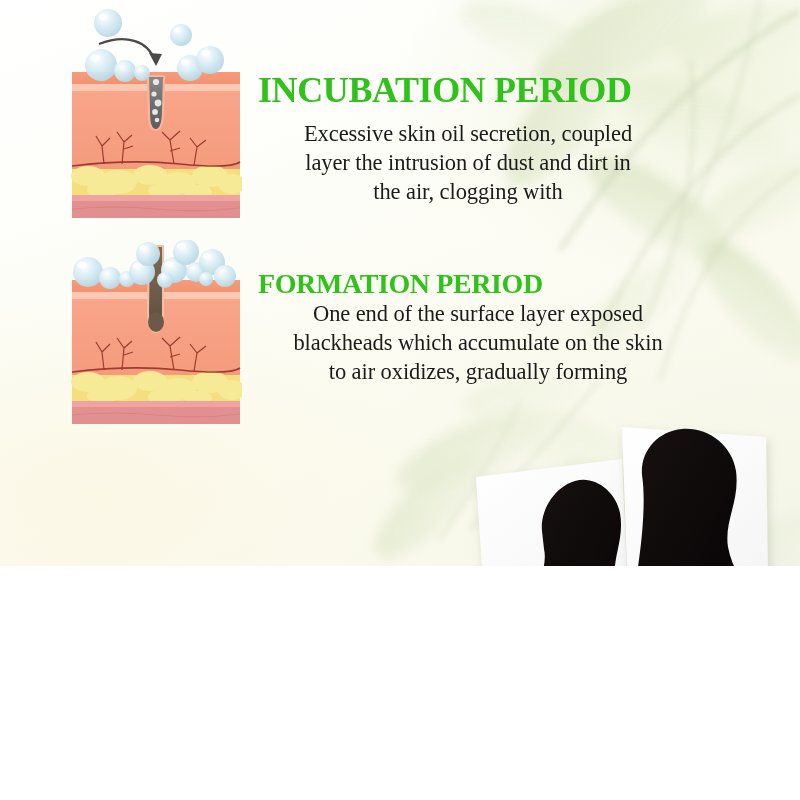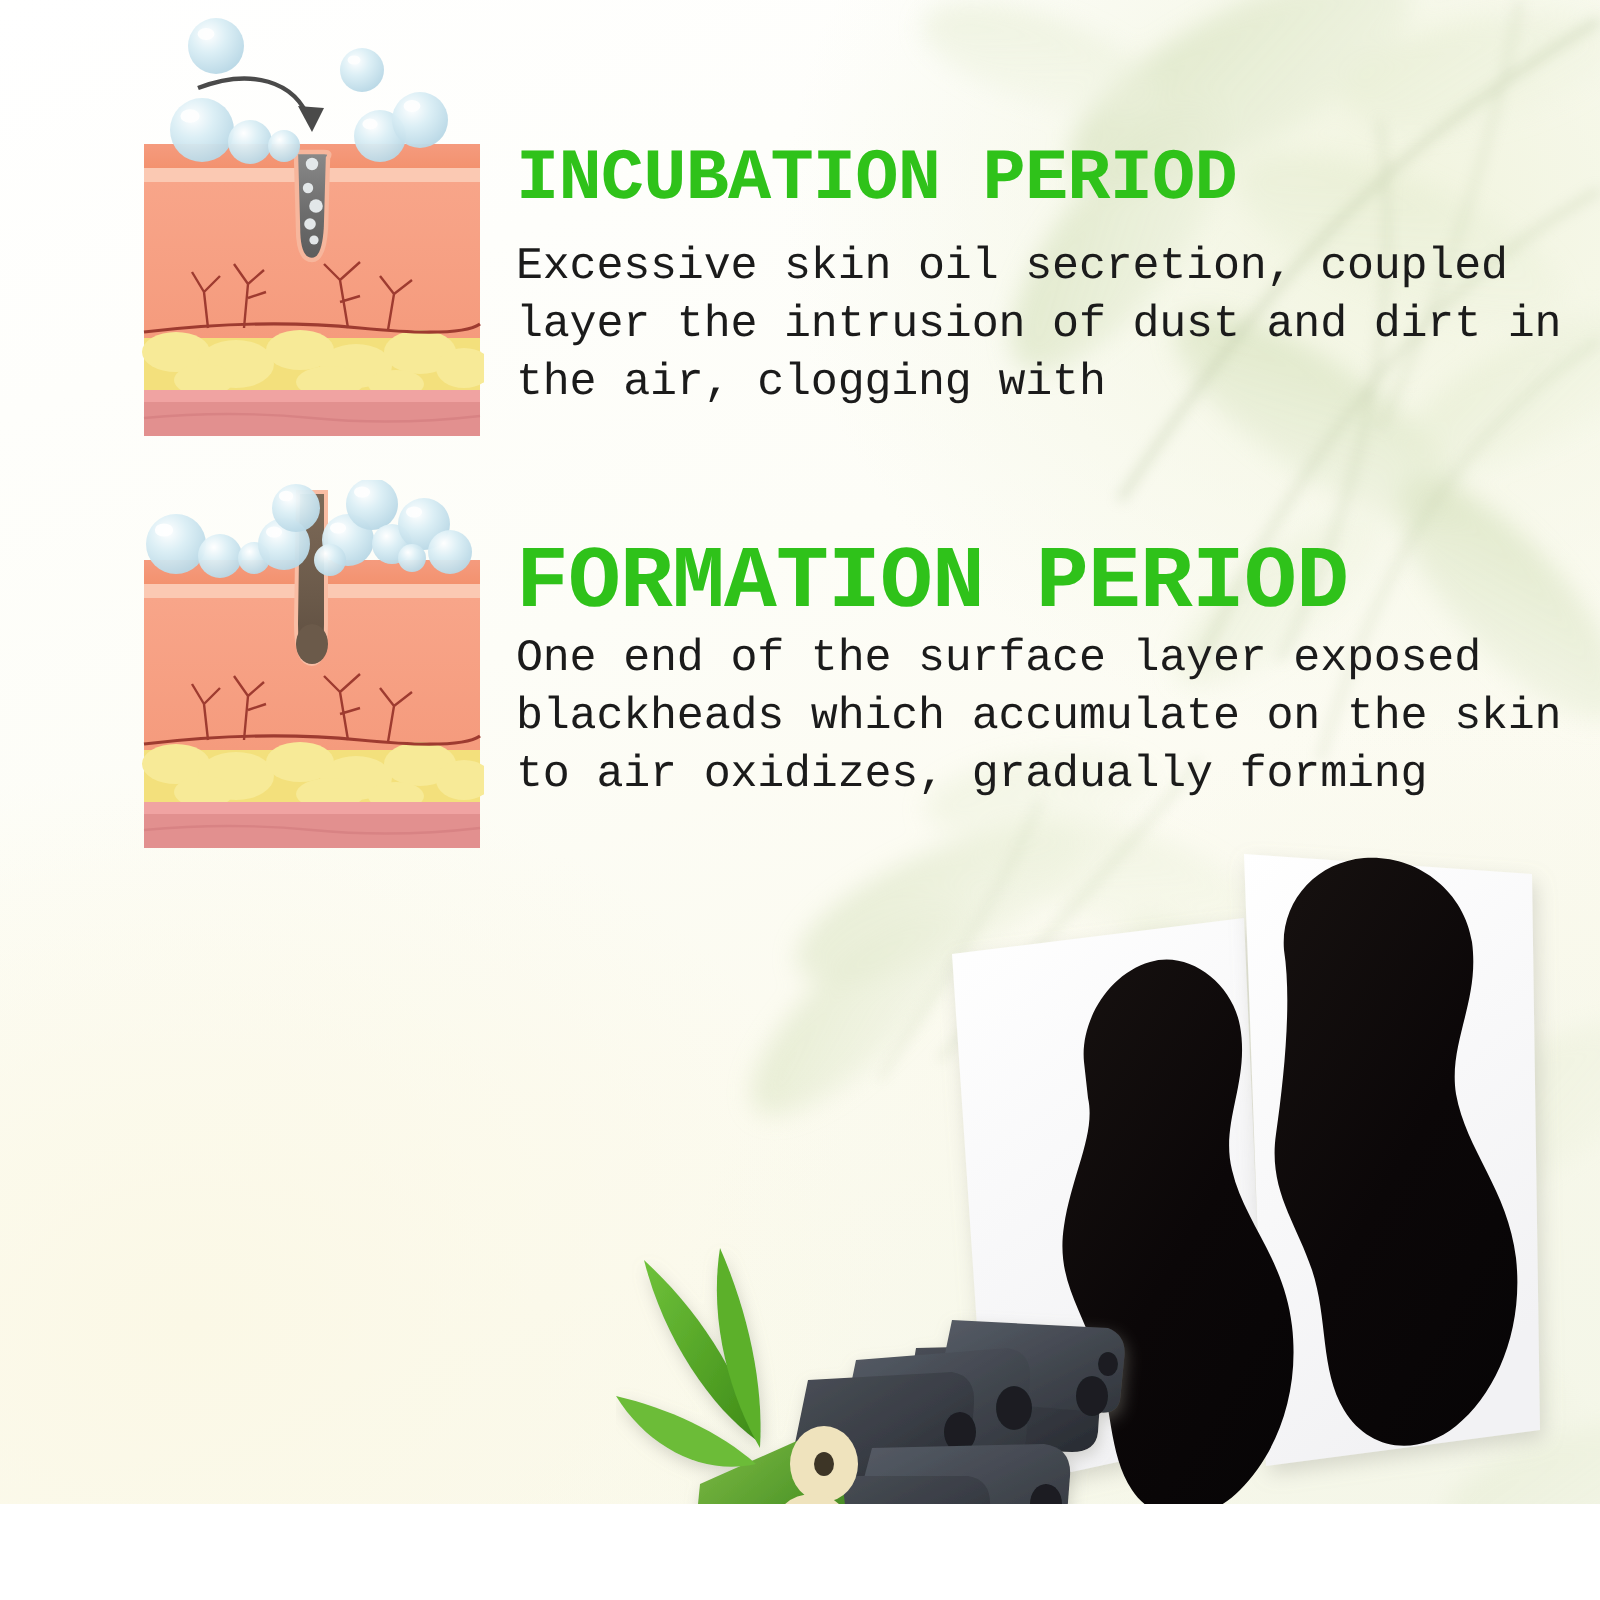--- a/index.html
+++ b/index.html
@@ -3,23 +3,23 @@
 <meta charset="utf-8">
 <style>
   html, body {
     margin: 0;
     padding: 0;
     background: #ffffff;
   }
   #stage {
     position: relative;
     width: 800px;
-    height: 752px;
+    height: 566px;
     overflow: hidden;
-    font-family: Liberation Mono, monospace;
+    font-family: Liberation Serif, serif;
     background:
       radial-gradient(ellipse 70% 60% at 12% 88%, #fbf8e6 0%, rgba(251,248,230,0) 62%),
       radial-gradient(ellipse 60% 55% at 88% 14%, #f1f4df 0%, rgba(241,244,223,0) 65%),
       radial-gradient(ellipse 90% 80% at 95% 95%, #f4f6e8 0%, rgba(244,246,232,0) 60%),
       linear-gradient(160deg, #ffffff 0%, #fdfdf7 40%, #fbfaee 72%, #f7f8e9 100%);
   }
   .bg-art { position: absolute; inset: 0; pointer-events: none; }
   .layer { position: absolute; }
 
   
@@ -30,20 +30,21 @@
     color: #2fc21a;
     font-weight: bold;
     letter-spacing: -0.4px;
     line-height: 1.02;
     white-space: nowrap;
   }
   .body-txt {
     color: #1b1b1b;
     line-height: 1.30;
     letter-spacing: -0.1px;
+    text-align: center;
   }
   .body-txt div { white-space: nowrap; }
 </style>
 </head>
 <body>
 
 <div id="stage">
 
   <svg class="bg-art" width="800" height="800" viewBox="0 0 800 800">
     <defs>
@@ -276,21 +277,21 @@
   <div class="txt-col" style="left:258px; top:72px; width:420px;">
     <div class="head" style="font-size:36px;">INCUBATION PERIOD</div>
     <div class="body-txt" style="font-size:22.5px; margin-top:10px;">
       <div>Excessive skin oil secretion, coupled</div>
       <div>layer the intrusion of dust and dirt in</div>
       <div>the air, clogging with</div>
     </div>
   </div>
 
   <div class="txt-col" style="left:258px; top:270px; width:440px;">
-    <div class="head" style="font-size:44px;">FORMATION PERIOD</div>
+    <div class="head" style="font-size:28px;">FORMATION PERIOD</div>
     <div class="body-txt" style="font-size:22.5px; ">
       <div>One end of the surface layer exposed</div>
       <div>blackheads which accumulate on the skin</div>
       <div>to air oxidizes, gradually forming</div>
     </div>
   </div>
 
   <svg class="layer" style="left:470px; top:415px;" width="330" height="385" viewBox="0 0 330 385">
     <defs>
       <linearGradient id="paperG" x1="0" y1="0" x2="0.4" y2="1">

